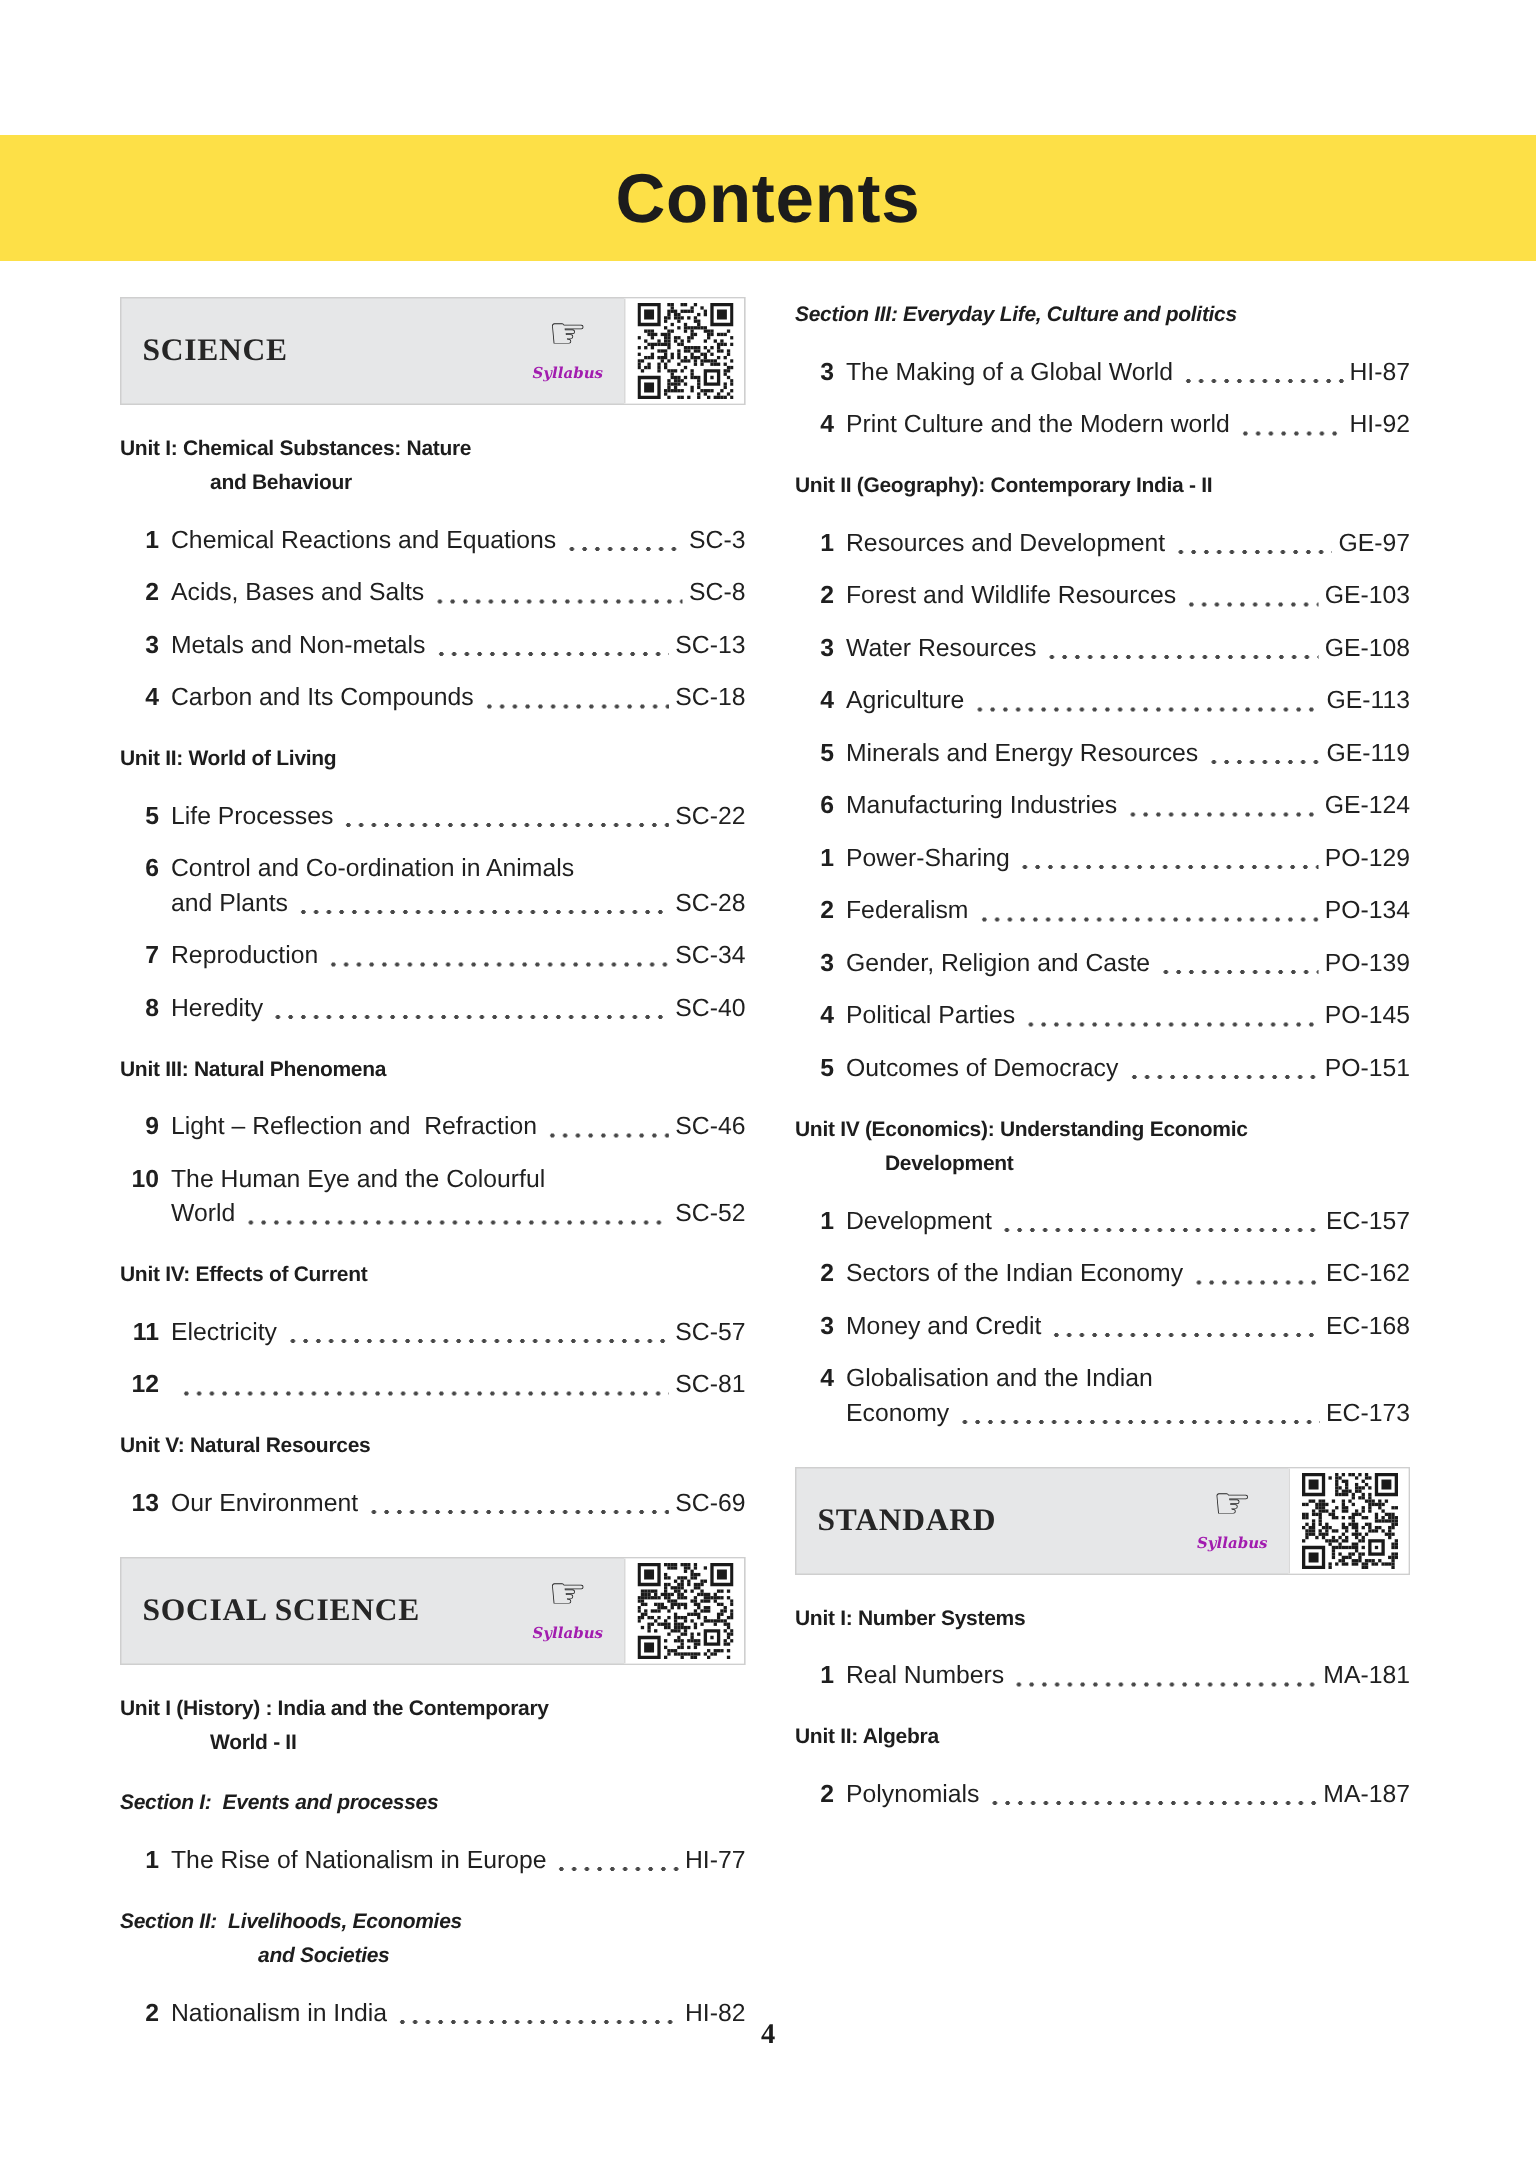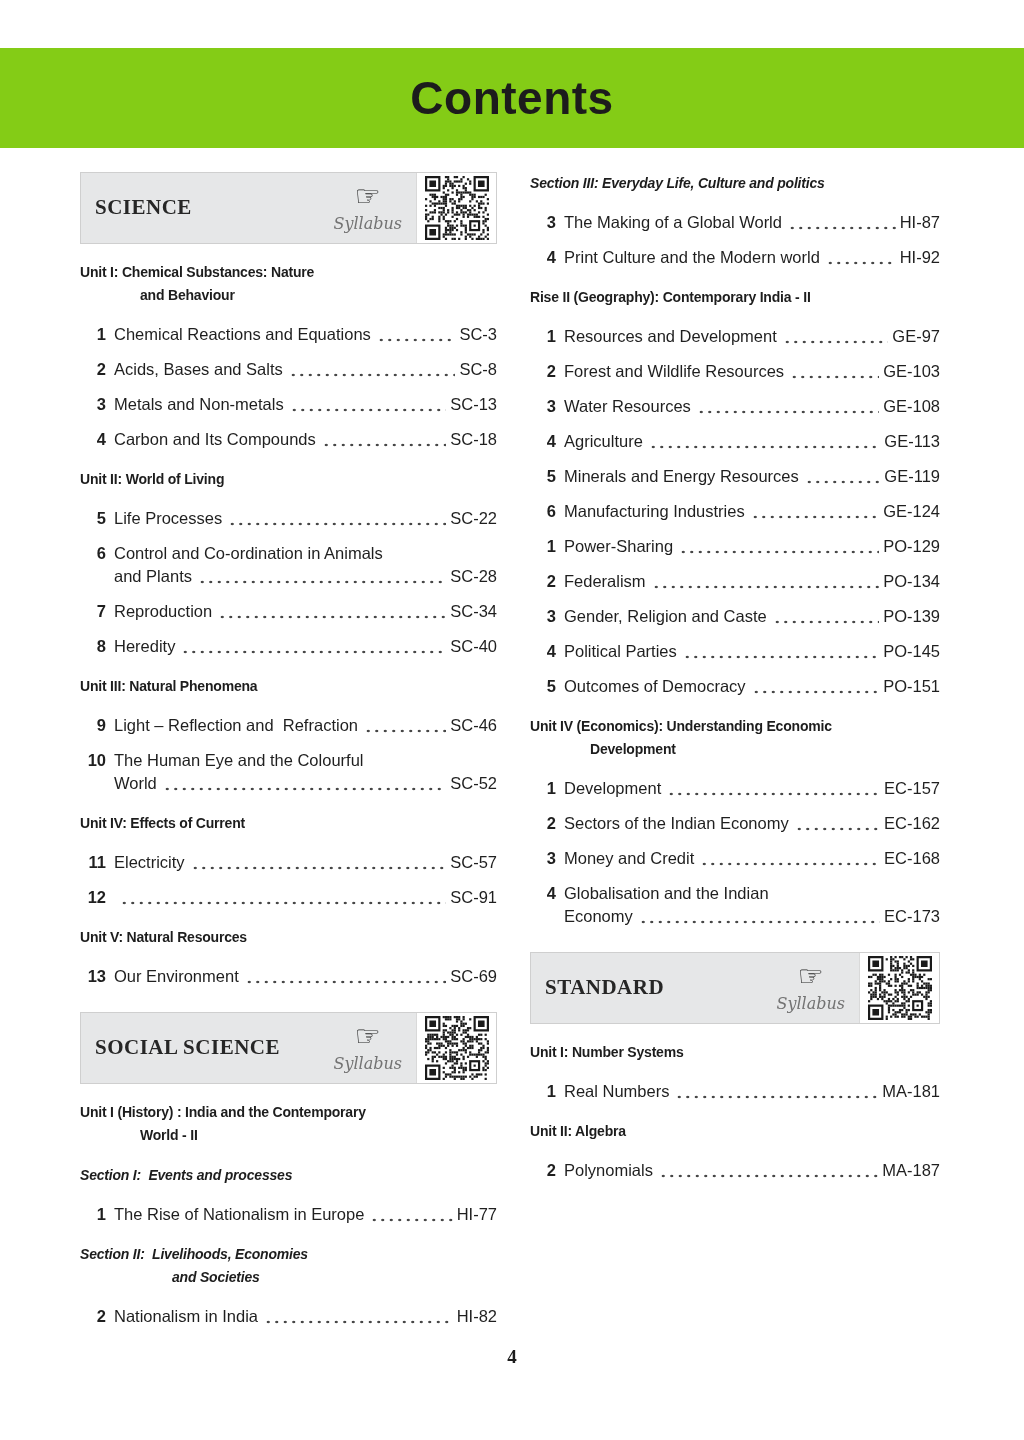--- a/index.html
+++ b/index.html
@@ -7,21 +7,21 @@
   body {
     width:1024px; height:1440px;
     font-family:"Liberation Sans", sans-serif;
     color:#1f1f1f;
     -webkit-font-smoothing:antialiased;
   }
   .page { position:relative; width:1024px; height:1440px; background:#ffffff; overflow:hidden; }
 
   
   .banner {
-    margin-top:48px; height:100px; background:#84cc16;
+    margin-top:90px; height:84px; background:#fde047;
     display:flex; align-items:center; justify-content:center;
   }
   .banner h1 {
     margin:0; font-size:46px; font-weight:bold; color:#1c1c1c; letter-spacing:.5px;
   }
 
   
   .columns { display:flex; gap:33px; padding:24px 84px 0 80px; align-items:flex-start; }
   .col { width:417px; flex:0 0 auto; font-size:16.5px; line-height:23px; }
   .col[data-col="right"] { width:410px; }
@@ -39,21 +39,21 @@
     font-family:"Liberation Serif", serif; font-weight:bold;
     font-size:21px; line-height:1.32; letter-spacing:.5px; color:#262626;
   }
   .syllabus {
     display:flex; flex-direction:column; align-items:center; justify-content:center;
     padding:0 14px 0 6px;
   }
   .hand { font-family:"DejaVu Sans", sans-serif; font-size:29px; line-height:1; color:#1f1f1f; }
   .syllabus-label {
     font-family:"DejaVu Serif", serif; font-style:italic;
-    font-size:16px; margin-top:1px; color:#737373;
+    font-size:10px; margin-top:1px; color:#a21caf;font-weight:bold;
   }
   .qr-panel {
     width:80px; background:#ffffff; border-left:1px solid #d9d9d9;
     display:flex; align-items:center; justify-content:center;
   }
   .qr { width:64px; height:64px; display:block; }
 
   
   .unit-heading, .section-heading {
     font-weight:bold; font-size:14px; line-height:23px;
@@ -450,21 +450,21 @@
         </div>
         <div class="entry">
     <span class="num">11</span>
     <div class="entry-body">
             <div class="line last"><span class="txt">Electricity</span><span class="leader"></span><span class="ref">SC-57</span></div>
           </div>
   </div>
         <div class="entry">
     <span class="num">12</span>
     <div class="entry-body">
-            <div class="line last"><span class="leader"></span><span class="ref">SC-91</span></div>
+            <div class="line last"><span class="leader"></span><span class="ref">SC-81</span></div>
           </div>
   </div>
         <div class="unit-heading">
           <div class="line">Unit V: Natural Resources</div>
         </div>
         <div class="entry">
     <span class="num">13</span>
     <div class="entry-body">
             <div class="line last"><span class="txt">Our Environment</span><span class="leader"></span><span class="ref">SC-69</span></div>
           </div>
@@ -802,21 +802,21 @@
             <div class="line last"><span class="txt">The Making of a Global World</span><span class="leader"></span><span class="ref">HI-87</span></div>
           </div>
   </div>
         <div class="entry">
     <span class="num">4</span>
     <div class="entry-body">
             <div class="line last"><span class="txt">Print Culture and the Modern world</span><span class="leader"></span><span class="ref">HI-92</span></div>
           </div>
   </div>
         <div class="unit-heading">
-          <div class="line">Rise II (Geography): Contemporary India - II</div>
+          <div class="line">Unit II (Geography): Contemporary India - II</div>
         </div>
         <div class="entry">
     <span class="num">1</span>
     <div class="entry-body">
             <div class="line last"><span class="txt">Resources and Development</span><span class="leader"></span><span class="ref">GE-97</span></div>
           </div>
   </div>
         <div class="entry">
     <span class="num">2</span>
     <div class="entry-body">

